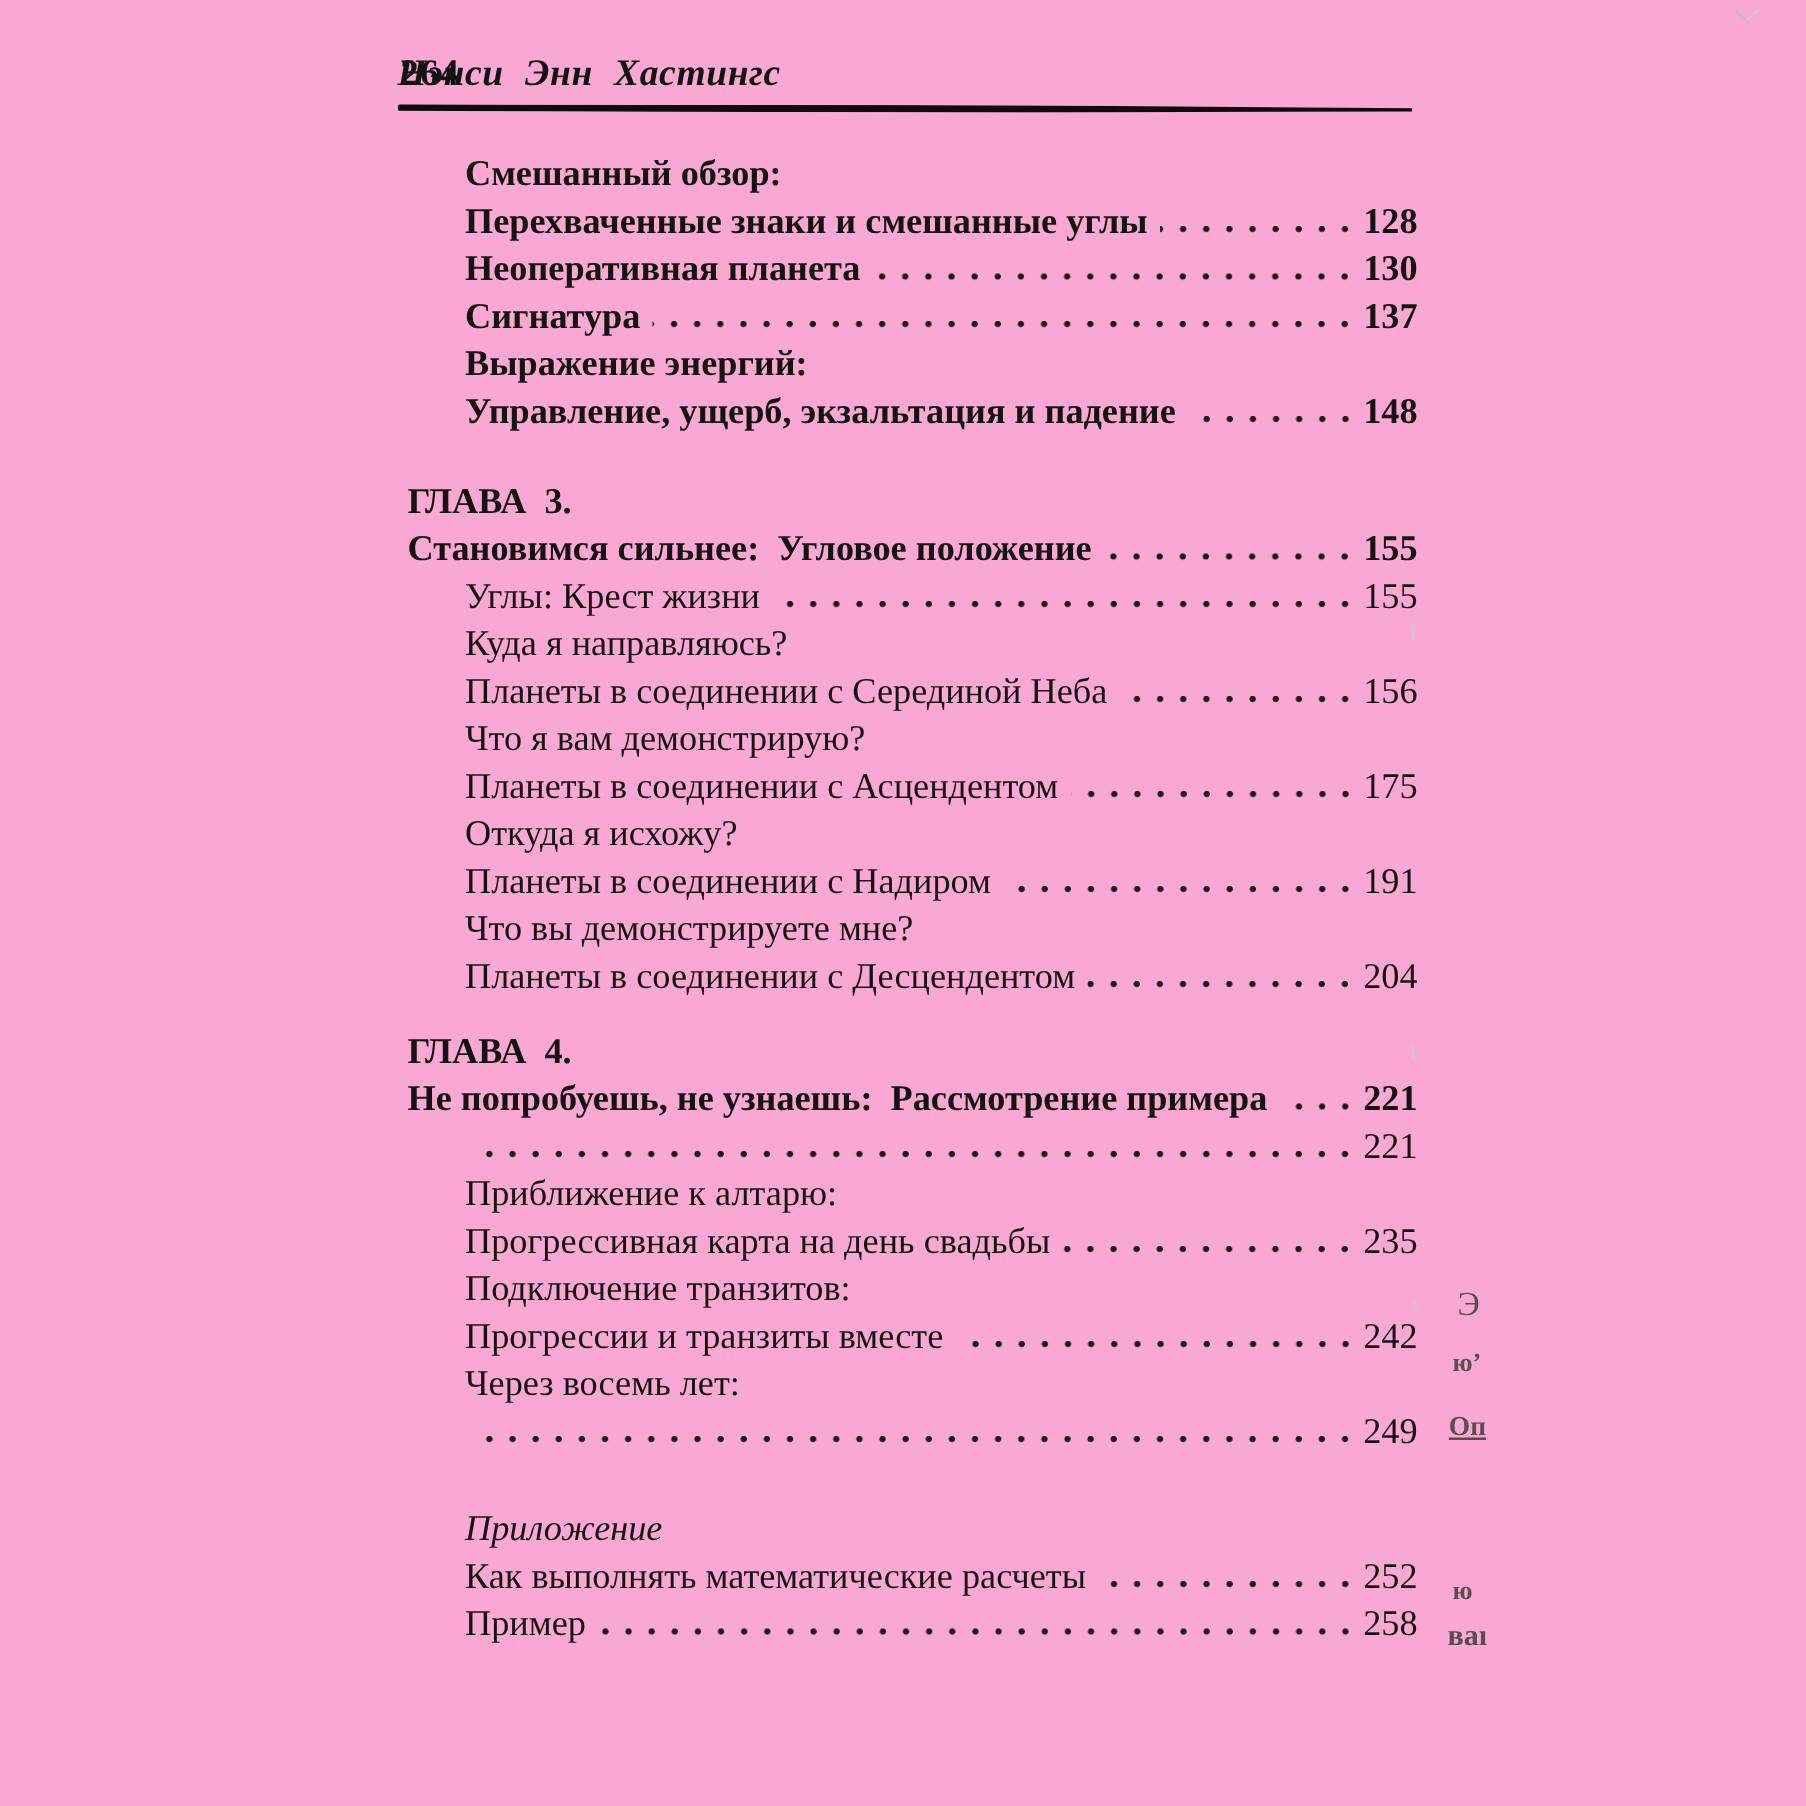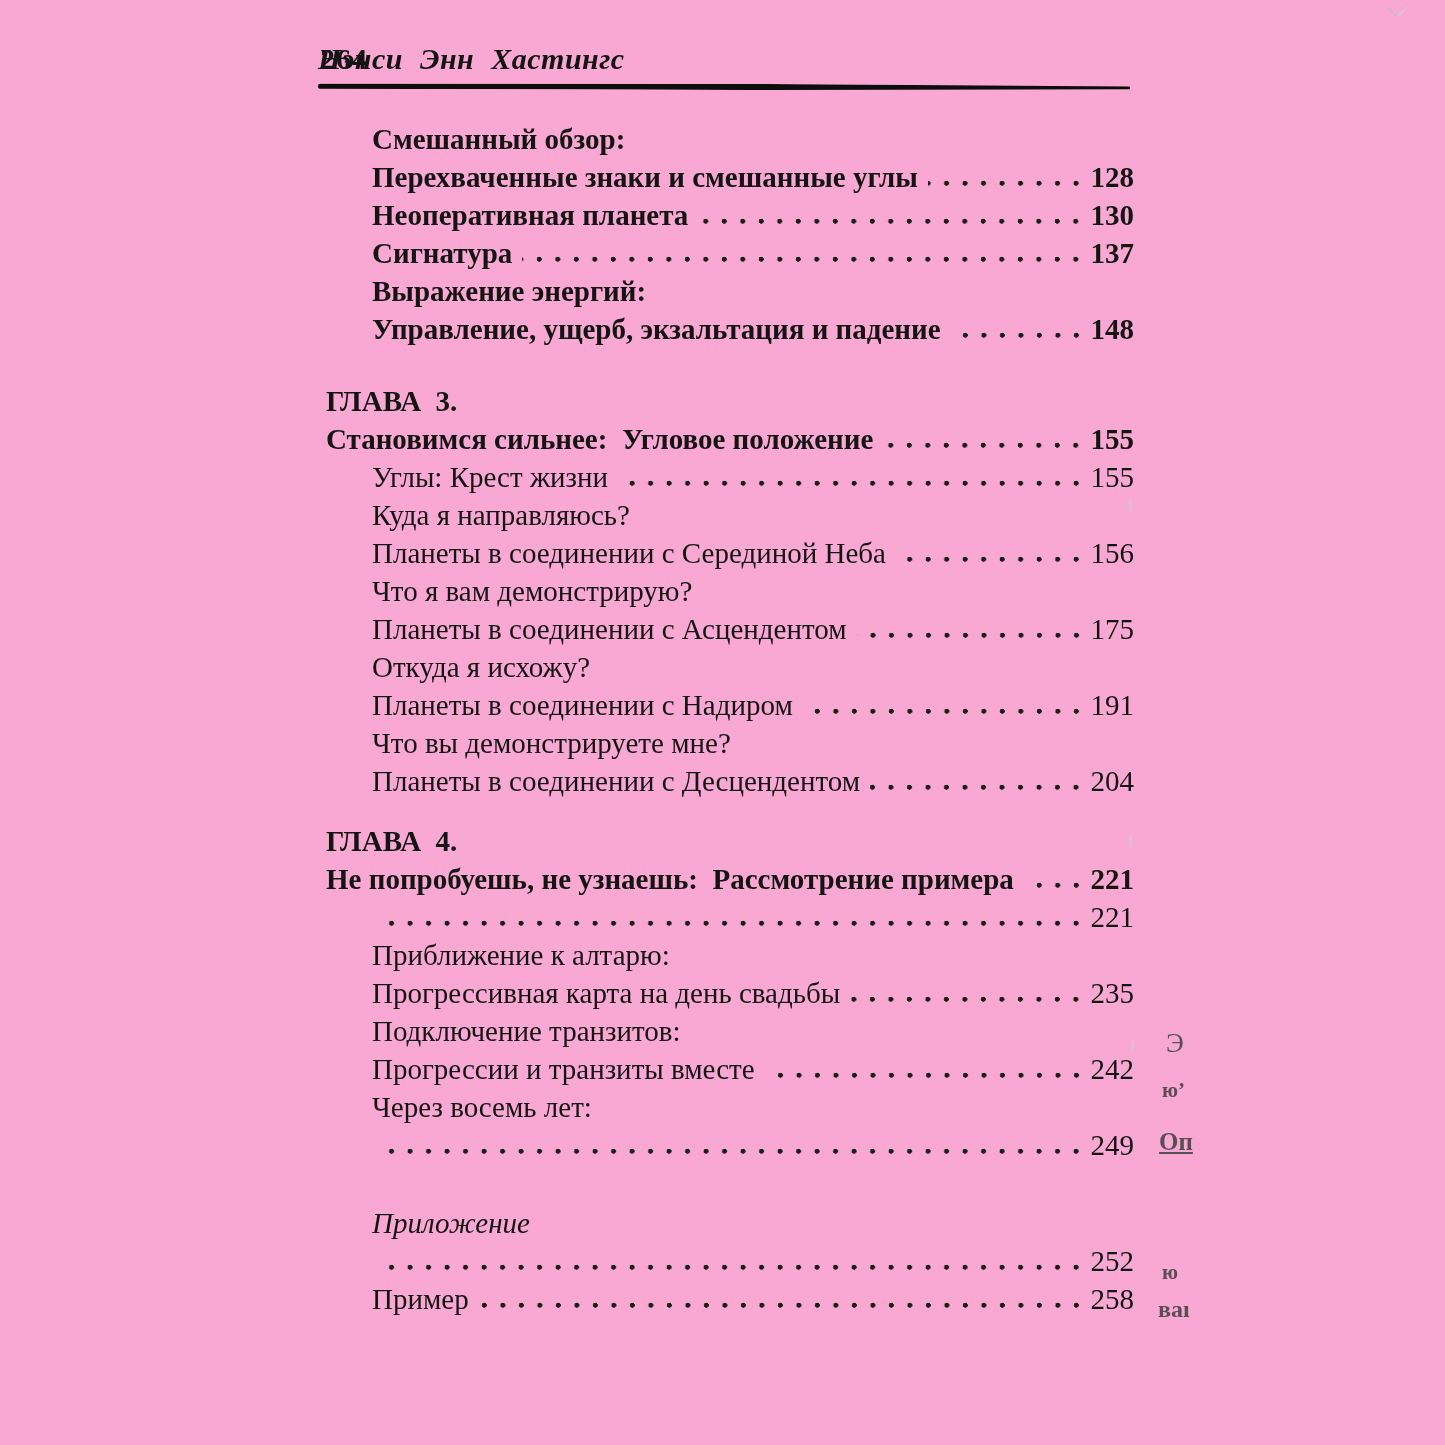--- a/index.html
+++ b/index.html
@@ -52,21 +52,21 @@
     background-image:radial-gradient(circle at 9px 3.2px,#1a1a1a 2.2px,rgba(0,0,0,0) 2.8px);
     background-size:18.5px 7px;
     background-repeat:repeat-x;
     background-position:right 3px bottom 9px;
   }
 
   
   .frag{position:absolute;color:#3f3f3f;opacity:.85;white-space:pre;}
   .fragA{left:1166px;top:1028px;font-size:27px;}
   .fragB{left:1162px;top:1078px;font-size:21px;font-weight:bold;}
-  .fragC{left:1159px;top:1128px;font-size:25px;font-weight:bold;text-decoration:underline;}
+  .fragC{left:1159px;top:1128px;font-size:22px;font-weight:bold;text-decoration:underline;}
   .fragD{left:1162px;top:1260px;font-size:21px;font-weight:bold;}
   .fragE{left:1158px;top:1296px;font-size:24px;font-weight:bold;}
 
   
   .speckle{
     position:absolute;left:1390px;top:2px;width:14px;height:11px;
     border-left:2px solid #b9bfc4;border-bottom:2px solid #ccd2d7;
     transform:rotate(-42deg);opacity:.65;border-bottom-left-radius:6px;
   }
   .streak{position:absolute;width:3px;background:#c9ced3;opacity:.5;border-radius:2px;}
@@ -193,20 +193,21 @@
     </div>
     <div class="row ind">
       <span class="dots"></span>
       <span class="pg">249</span>
     </div>
 
     <div class="row ind it mt3">
       <span class="lbl">Приложение</span>
     </div>
     <div class="row ind">
+      <span class="lbl">Как выполнять математические расчеты</span>
       <span class="dots"></span>
       <span class="pg">252</span>
     </div>
     <div class="row ind">
       <span class="lbl">Пример</span>
       <span class="dots"></span>
       <span class="pg">258</span>
     </div>
 
   </div>

